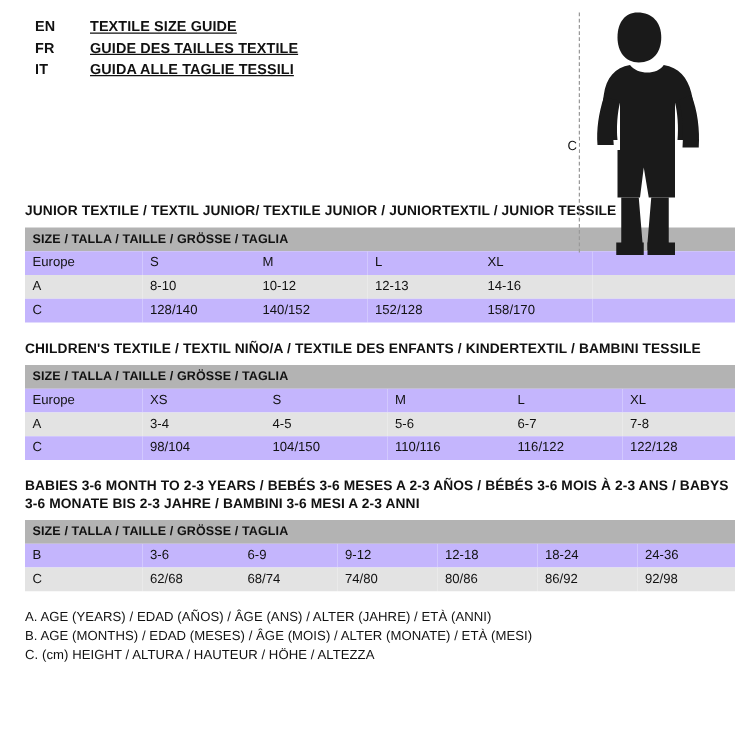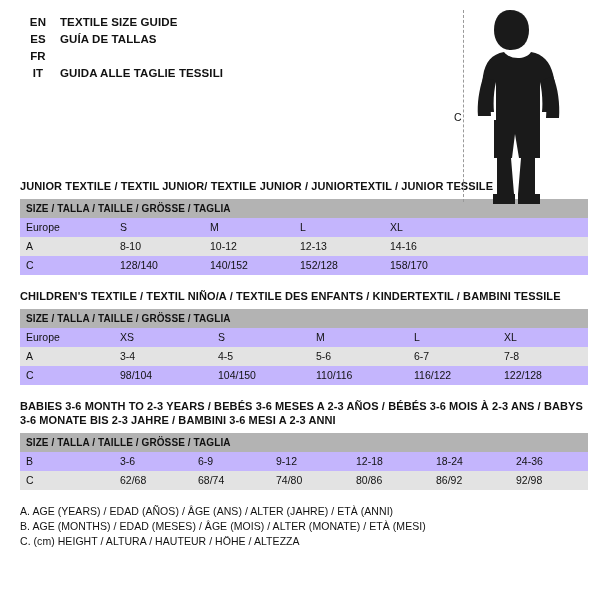--- a/index.html
+++ b/index.html
@@ -19,41 +19,41 @@
     position: relative;
     width: 600px;
     height: 600px;
     box-sizing: border-box;
     padding: 14px 16px 10px 16px;
   }
 
   
   .guide-header {
     display: block;
-    margin: 0 0 0 0;
-    text-align: center;
+    margin: 0 0 0 12px;
   }
   .guide-row {
     display: flex;
     align-items: baseline;
     line-height: 17px;
     height: 17px;
   }
   .guide-lang {
     width: 44px;
     font-size: 11.5px;
     font-weight: 700;
     letter-spacing: 0.2px;
     color: #111;
   }
   .guide-text {
     font-size: 11.5px;
     font-weight: 700;
     letter-spacing: 0.1px;
     color: #111;
+    text-decoration: underline;
   }
 
   
   .figure-wrap {
     position: absolute;
     top: 6px;
     left: 440px;
     width: 150px;
     height: 200px;
   }
@@ -145,25 +145,22 @@
 <body>
 
 <div class="page">
 
   <div class="guide-header">
     <div class="guide-row">
       <span class="guide-lang">EN</span>
       <span class="guide-text">TEXTILE SIZE GUIDE</span>
     </div>
     <div class="guide-row">
-      <span class="guide-lang">ES</span>
-      <span class="guide-text">GUÍA DE TALLAS</span>
-    </div>
-    <div class="guide-row">
       <span class="guide-lang">FR</span>
+      <span class="guide-text">GUIDE DES TAILLES TEXTILE</span>
     </div>
     <div class="guide-row">
       <span class="guide-lang">IT</span>
       <span class="guide-text">GUIDA ALLE TAGLIE TESSILI</span>
     </div>
   </div>
 
   <div class="figure-wrap">
     <div class="dashed-line"></div>
     <span class="c-label">C</span>

